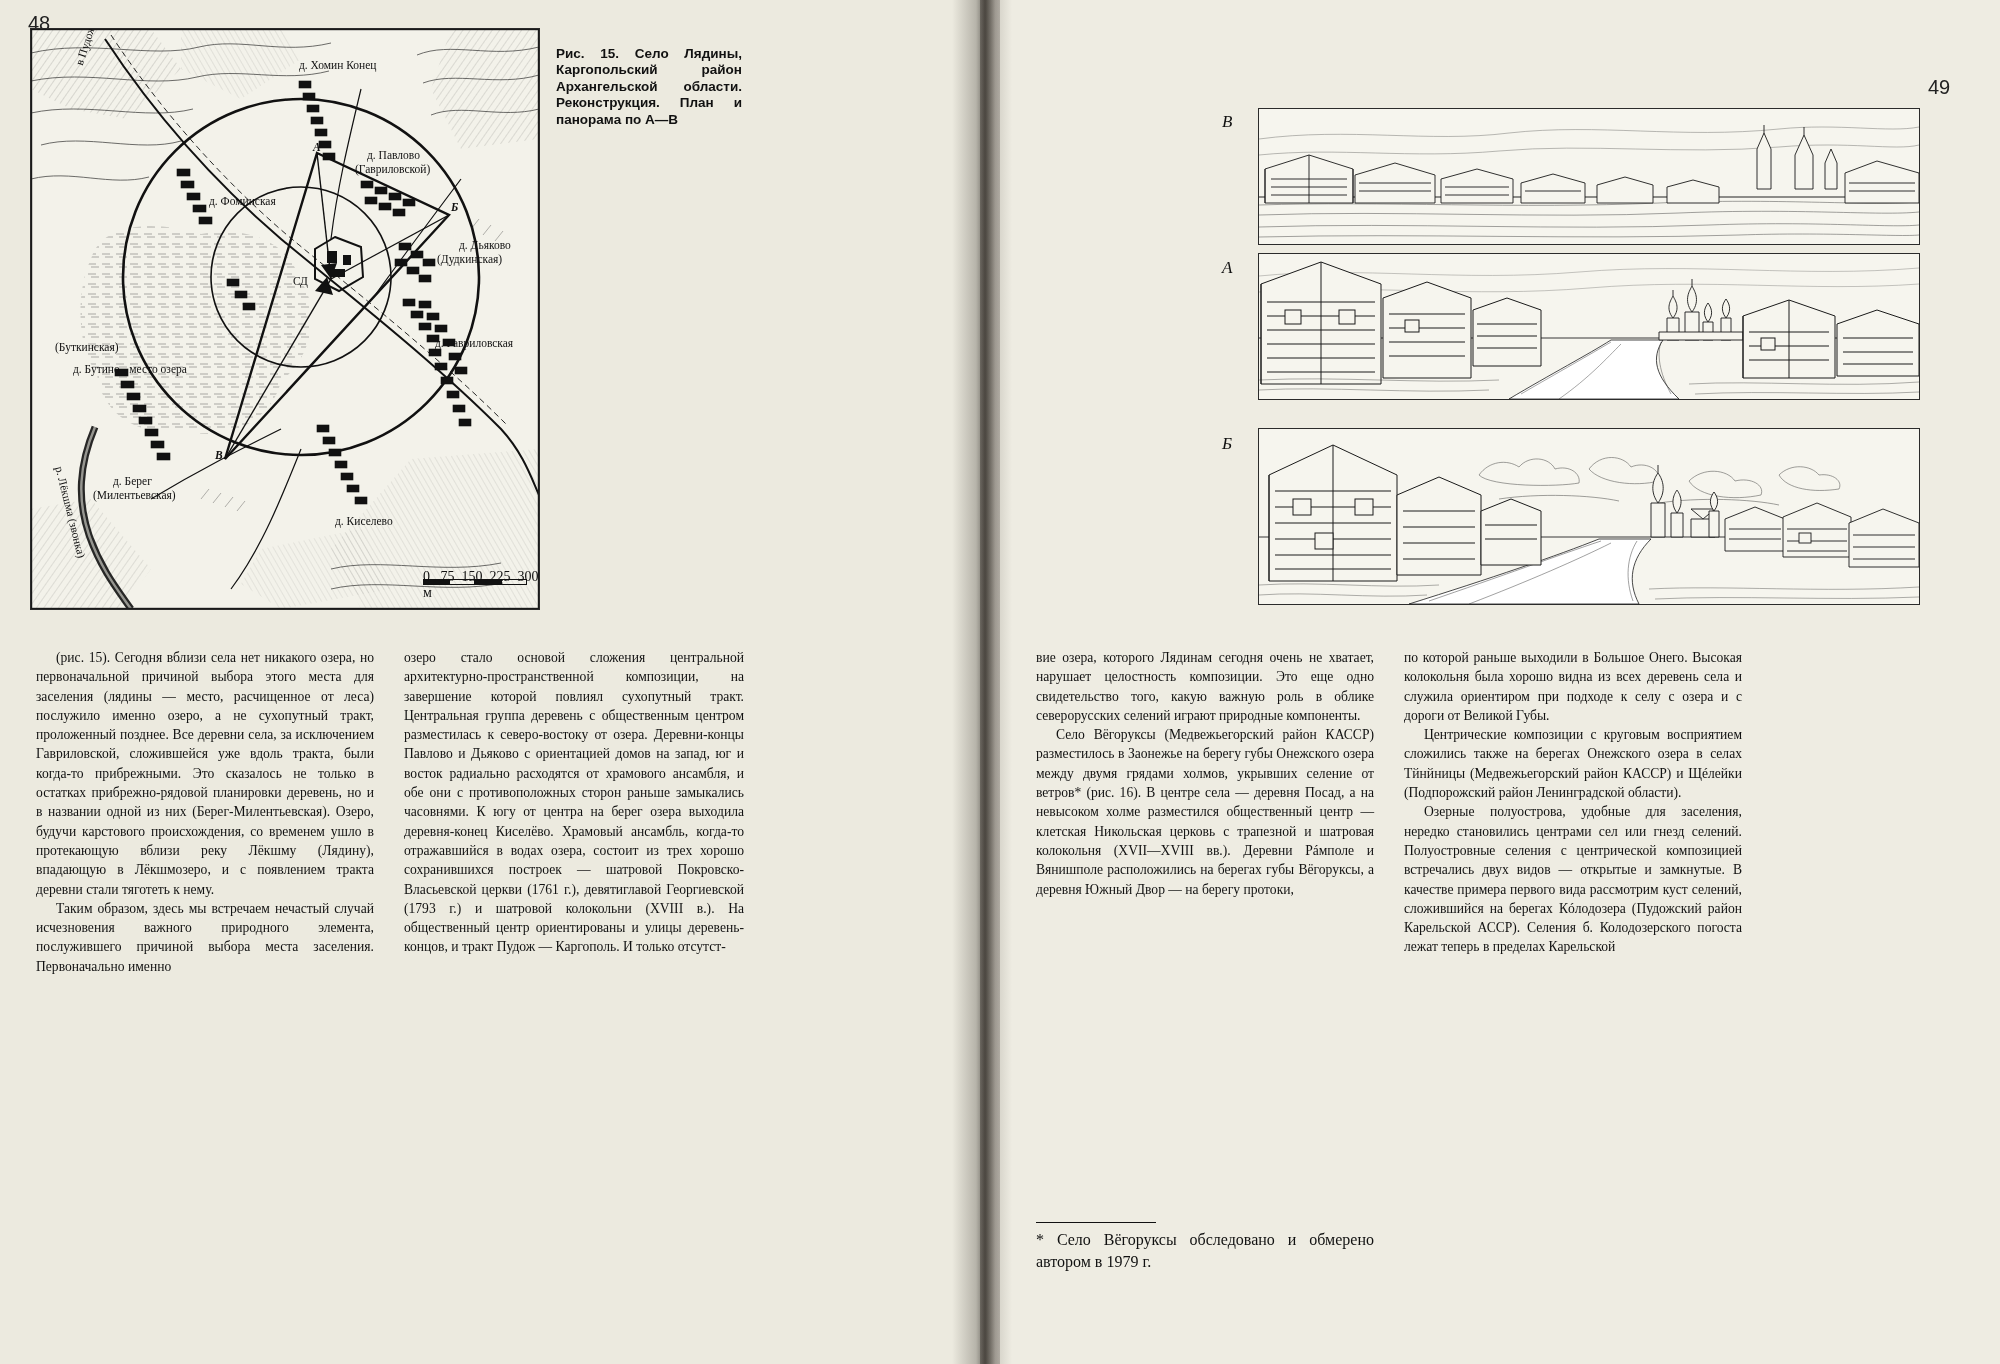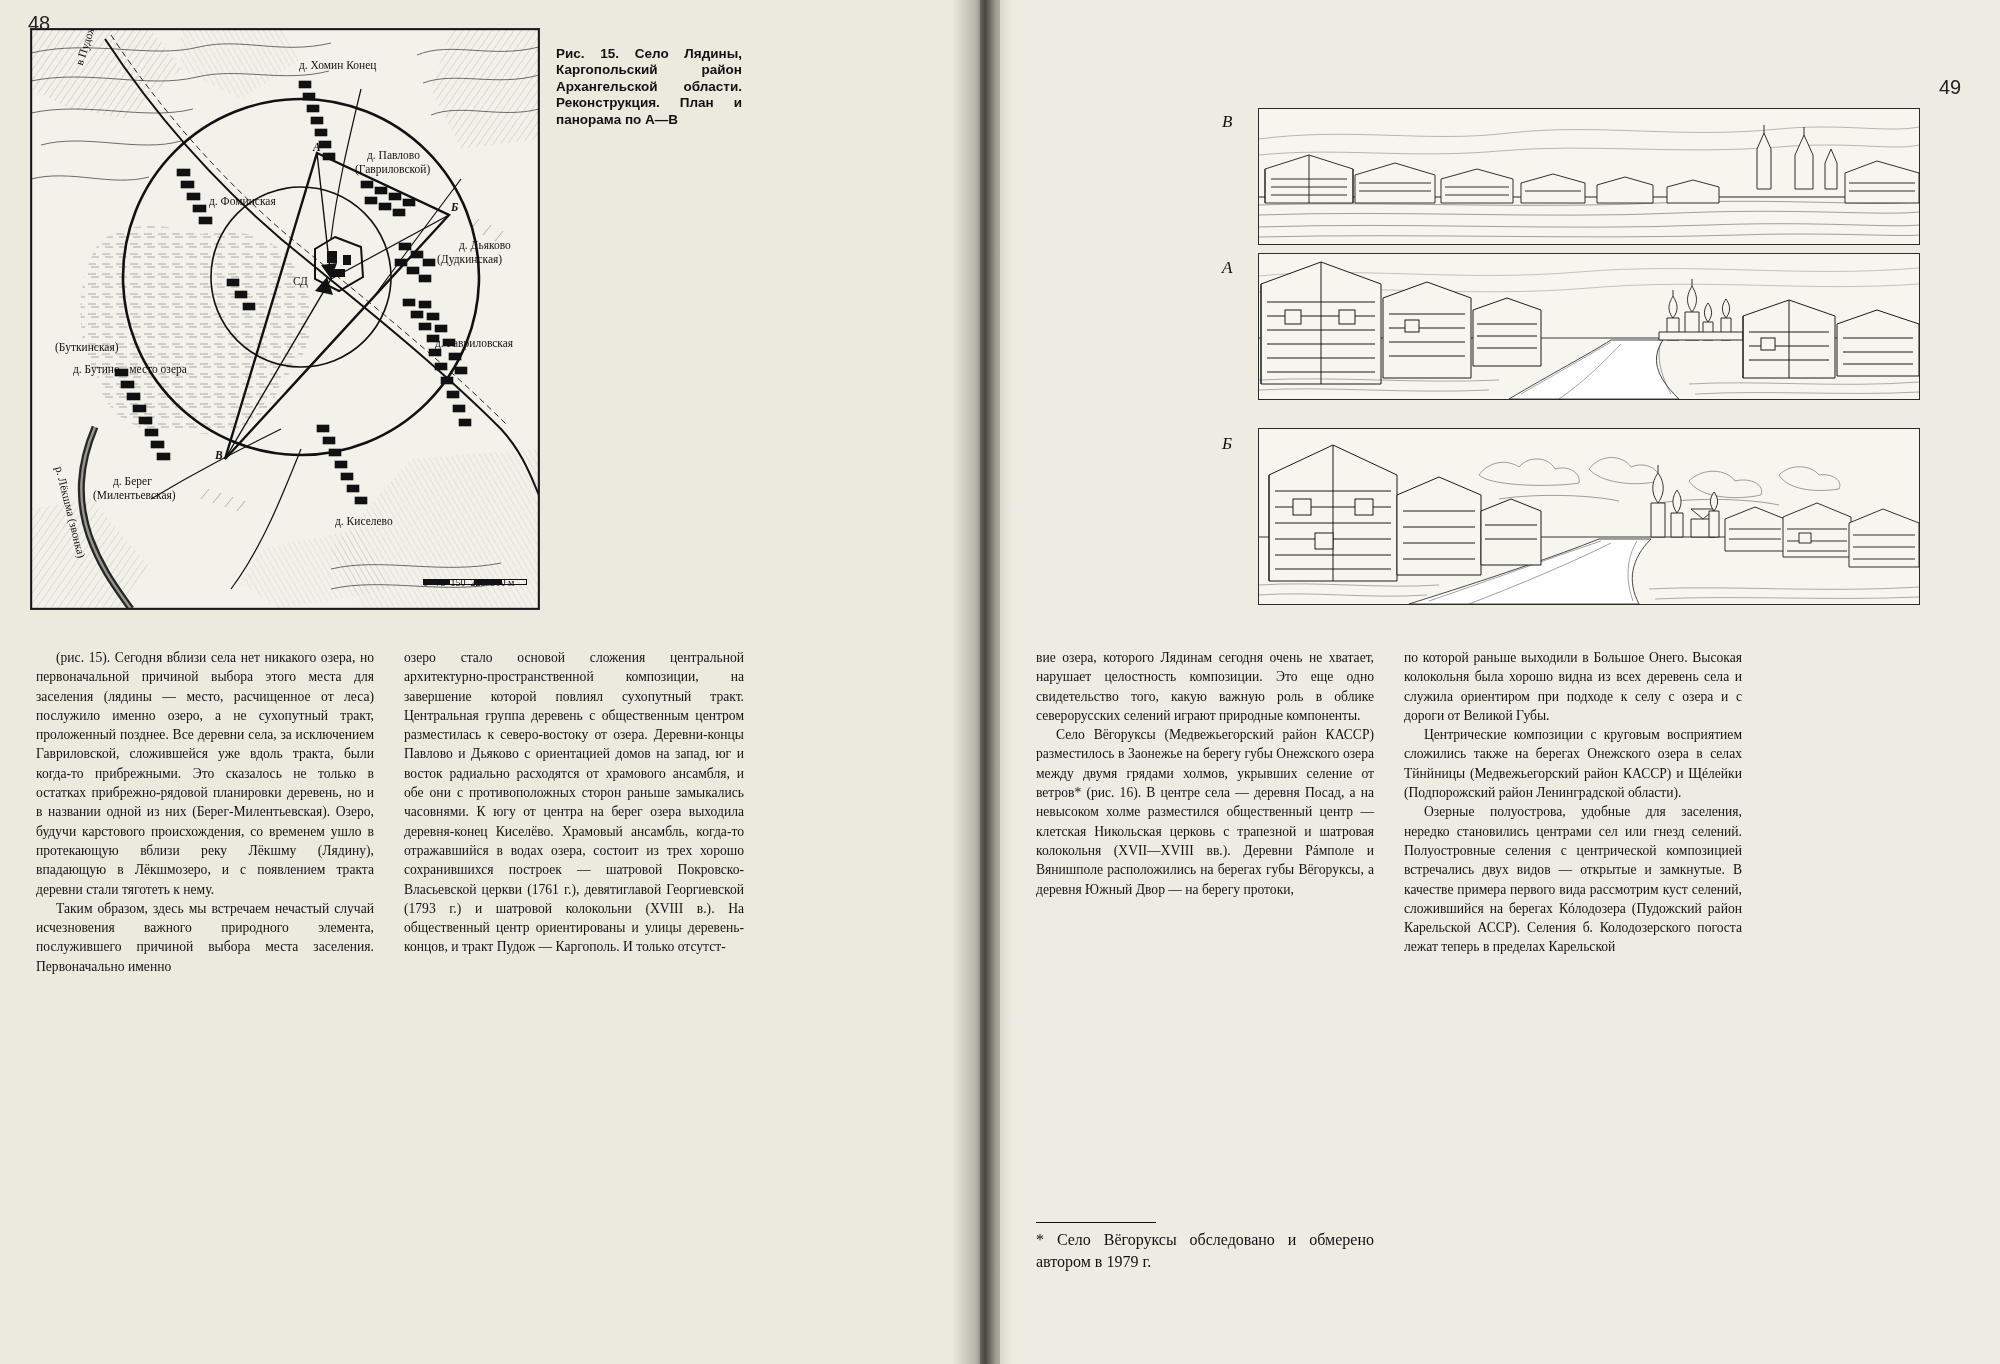--- a/index.html
+++ b/index.html
@@ -6,29 +6,29 @@
   body{font-family:"Liberation Serif", serif;}
   .page{position:relative;width:2000px;height:1364px;overflow:hidden;
         background:linear-gradient(90deg,#e9e6dd 0%,#eae7de 46%,#b9b5ad 48.5%,#8d8881 49.3%,#cfcbc2 50.3%,#e7e4db 52%,#eae7de 100%);}
   .leaf{position:absolute;top:0;height:1364px;}
   .leaf.left{left:0;width:980px;background:#eceadf;}
   .leaf.right{left:1000px;width:1000px;background:#eeece2;}
   .gutter{position:absolute;left:952px;top:0;width:60px;height:1364px;
           background:linear-gradient(90deg,rgba(0,0,0,0) 0%,rgba(60,55,48,.30) 40%,rgba(30,26,20,.60) 55%,rgba(120,114,104,.25) 72%,rgba(0,0,0,0) 100%);}
   .folio{position:absolute;font-size:20px;color:#222;font-family:"Liberation Sans",sans-serif;}
   .folio.l{left:28px;top:12px;}
-  .folio.r{left:1928px;top:76px;margin-left:11px;}
+  .folio.r{left:1928px;top:76px;}
 
   
   .map{position:absolute;left:30px;top:28px;width:508px;height:580px;background:#f2f1e9;
        border:1px solid #2a2a2a;overflow:hidden;}
   .map svg{display:block;}
   .maplabel{position:absolute;font-family:"Liberation Serif",serif;font-size:11.5px;color:#111;line-height:1.12;}
   .maplabel.b{font-weight:bold;}
-  .scale{position:absolute;left:392px;bottom:21px;font-size:10px;font-family:"Liberation Serif",serif;color:#111;}
+  .scale{position:absolute;left:392px;bottom:8px;font-size:14px;font-family:"Liberation Serif",serif;color:#111;}
   .scalebar{position:absolute;left:392px;bottom:24px;width:104px;height:6px;}
   .scalebar i{display:block;float:left;width:26px;height:6px;border:1px solid #111;box-sizing:border-box;}
   .scalebar i:nth-child(odd){background:#111;}
 
   
   .fig15cap{position:absolute;left:556px;top:46px;width:186px;font-family:"Liberation Sans",sans-serif;
             font-size:13.5px;font-weight:bold;line-height:1.22;color:#111;text-align:justify;}
 
   
   .pano{position:absolute;border:1px solid #2b2b2b;background:#f4f3ec;overflow:hidden;}

